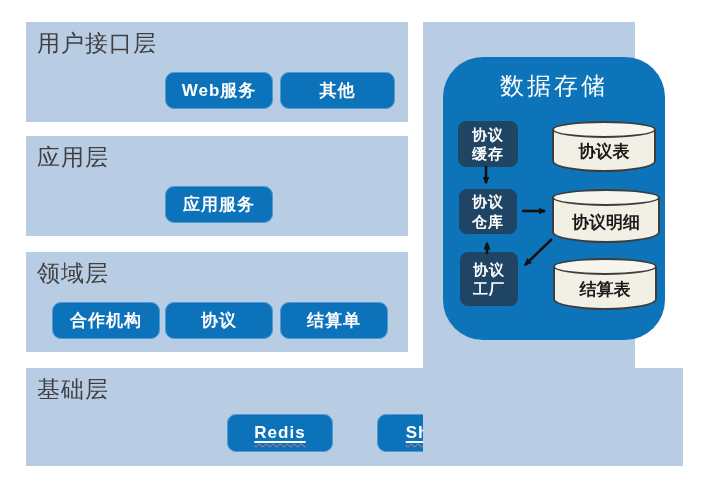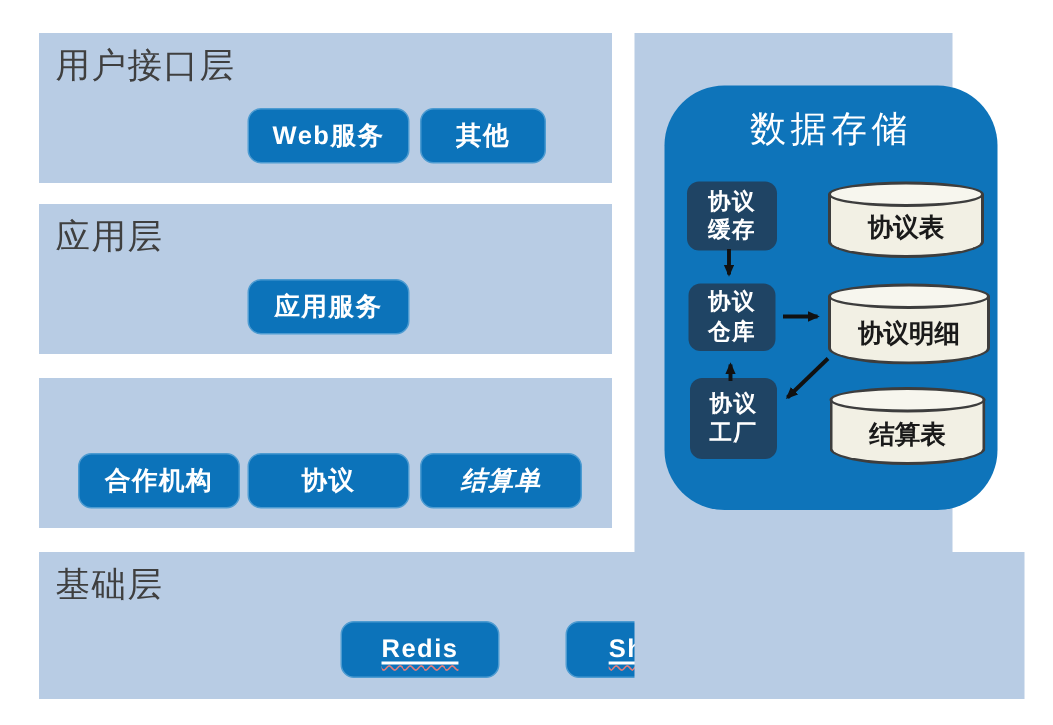--- a/index.html
+++ b/index.html
@@ -22,27 +22,27 @@
   .btn {
     position:absolute; height:37px;
     background:#0c73ba; border:1px solid #4d9bd1; border-radius:9px;
     color:#ffffff; font-size:17px; font-weight:bold;
     display:flex; align-items:center; justify-content:center;
     box-sizing:border-box; letter-spacing:1px;
   }
   
   .p1-b1 { left:26px;  top:50px; width:108px; }
   .p1-b2 { left:139px; top:50px; width:108px; }
-  .p1-b3 { left:254px; top:50px; width:84px;text-align:right; }
+  .p1-b3 { left:254px; top:50px; width:115px;text-align:right; }
   
   .p2-b1 { left:139px; top:50px; width:108px; }
   
   .p3-b1 { left:26px;  top:50px; width:108px; }
   .p3-b2 { left:139px; top:50px; width:108px; }
-  .p3-b3 { left:254px; top:50px; width:108px;font-style:italic; }
+  .p3-b3 { left:254px; top:50px; width:108px; }
   
   .p4-b1 { left:24px;  top:46px; width:142px; height:38px; }
   .p4-b2 { left:201px; top:46px; width:106px; height:38px; }
   .p4-b3 { left:351px; top:46px; width:106px; height:38px; }
 
   .tech-wavy  { text-decoration: underline wavy #e07b7b; text-decoration-thickness:1px; text-underline-offset:5px; }
   .tech-solid { text-decoration: underline solid #ffffff; text-decoration-thickness:1.5px; text-underline-offset:3px; }
 
   
   #storage-container {
@@ -94,20 +94,21 @@
     <div class="btn p1-b2">Web服务</div>
     <div class="btn p1-b3">其他</div>
   </div>
 
   <div class="panel" id="panel-app">
     <div class="layer-title">应用层</div>
     <div class="btn p2-b1">应用服务</div>
   </div>
 
   <div class="panel" id="panel-domain">
+    <div class="layer-title">领域层</div>
     <div class="btn p3-b1">合作机构</div>
     <div class="btn p3-b2">协议</div>
     <div class="btn p3-b3">结算单</div>
   </div>
 
   <div class="panel" id="panel-infra">
     <div class="layer-title">基础层</div>
     <div class="btn p4-b2">
       <span class="tech-wavy"><span class="tech-solid">Redis</span></span>
     </div>

